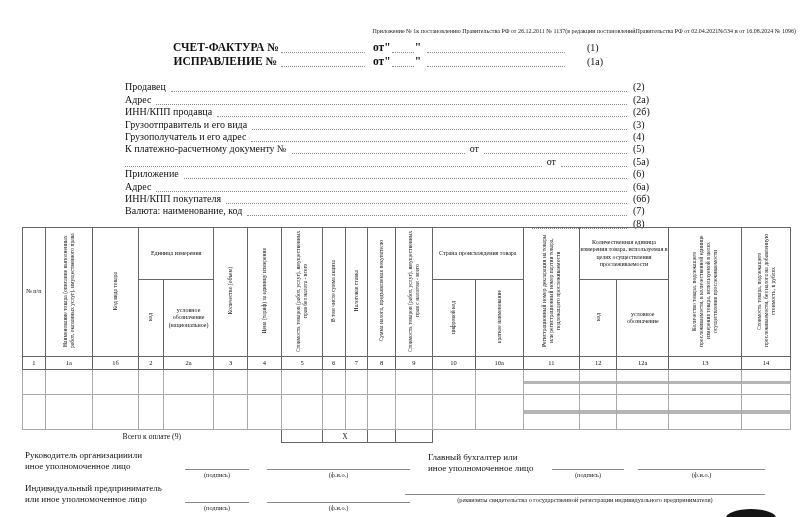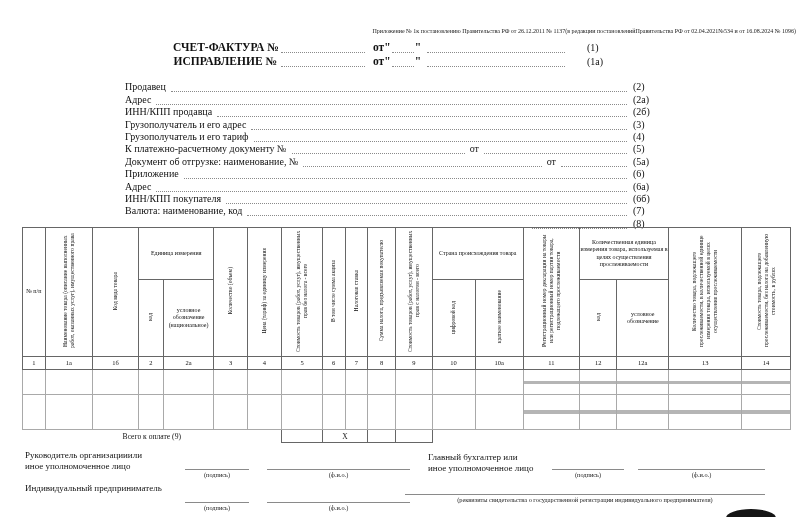--- a/index.html
+++ b/index.html
@@ -104,38 +104,37 @@
       <span class="flabel">Адрес</span>
       <span class="fline"></span>
       <span class="fref">(2а)</span>
     </div>
     <div class="frow">
       <span class="flabel">ИНН/КПП продавца</span>
       <span class="fline"></span>
       <span class="fref">(2б)</span>
     </div>
     <div class="frow">
+      <span class="flabel">Грузоотправитель и его вида</span>
+      <span class="fline"></span>
+      <span class="fref">(3)</span>
+    </div>
+    <div class="frow">
       <span class="flabel">Грузополучатель и его адрес</span>
-      <span class="fline"></span>
-      <span class="fref">(3)</span>
-    </div>
-    <div class="frow">
-      <span class="flabel">Грузополучатель и его тариф</span>
       <span class="fline"></span>
       <span class="fref">(4)</span>
     </div>
     <div class="frow">
       <span class="flabel">К платежно-расчетному документу №</span>
       <span class="fline"></span>
       <span class="fmid">от</span>
       <span class="fline w143"></span>
       <span class="fref">(5)</span>
     </div>
     <div class="frow">
-      <span class="flabel">Документ об отгрузке: наименование, №</span>
       <span class="fline"></span>
       <span class="fmid">от</span>
       <span class="fline w66"></span>
       <span class="fref">(5а)</span>
     </div>
     <div class="frow">
       <span class="flabel">Приложение</span>
       <span class="fline"></span>
       <span class="fref">(6)</span>
     </div>
@@ -371,20 +370,21 @@
 
   <div class="sig" style="left:428px;top:452px;width:170px;">
     <div>Главный бухгалтер или</div>
     <div>иное уполномоченное лицо</div>
   </div>
   <div class="sigline" style="left:552px;top:469px;width:72px;">(подпись)</div>
   <div class="sigline" style="left:638px;top:469px;width:127px;">(ф.и.о.)</div>
 
   <div class="sig" style="left:25px;top:483px;width:190px;">
     <div>Индивидуальный предприниматель</div>
+    <div>или иное уполномоченное лицо</div>
   </div>
   <div class="sigline" style="left:185px;top:502px;width:64px;">(подпись)</div>
   <div class="sigline" style="left:267px;top:502px;width:143px;">(ф.и.о.)</div>
 
   <div class="sigline" style="left:405px;top:494px;width:360px;">(реквизиты свидетельства о государственной регистрации индивидуального предпринимателя)</div>
 
   <div class="stamp" style="left:726px;top:509px;width:50px;height:18px;"></div>
 
 </div>
 

